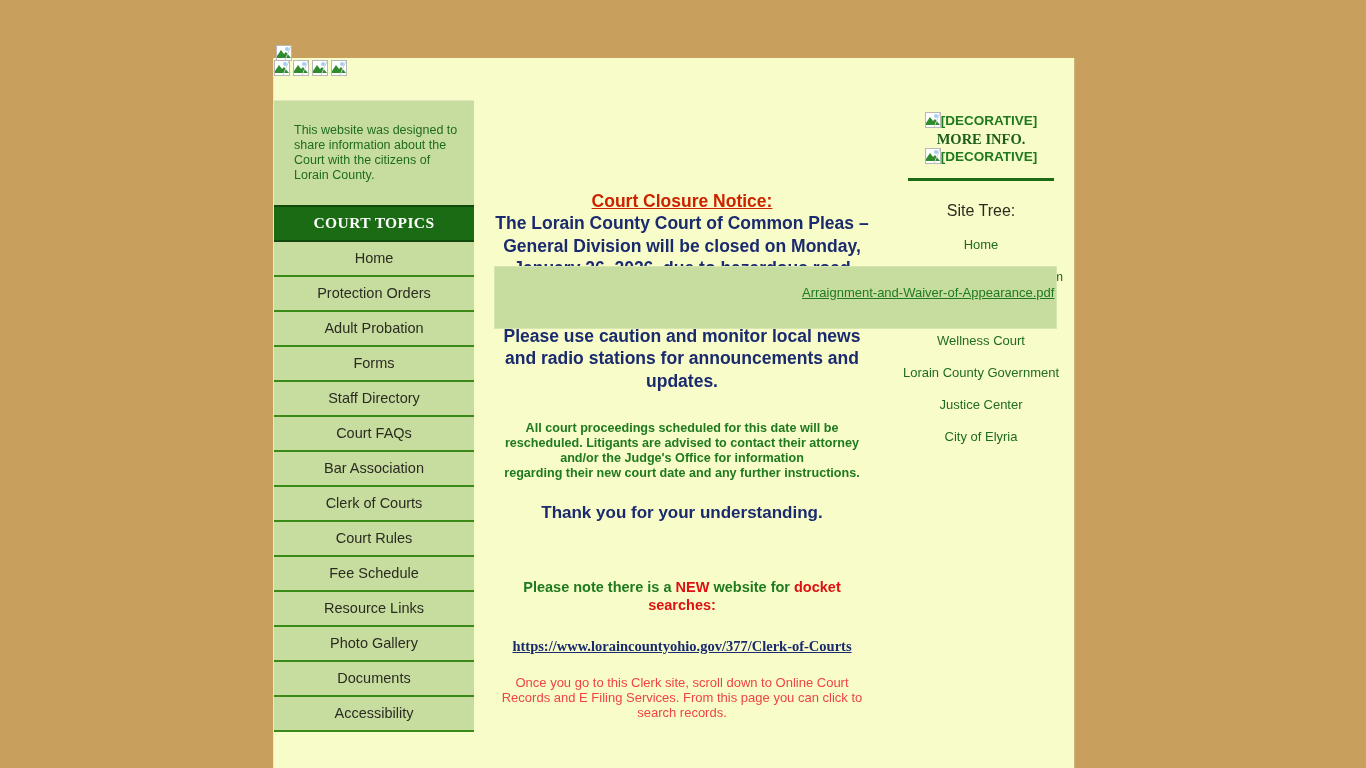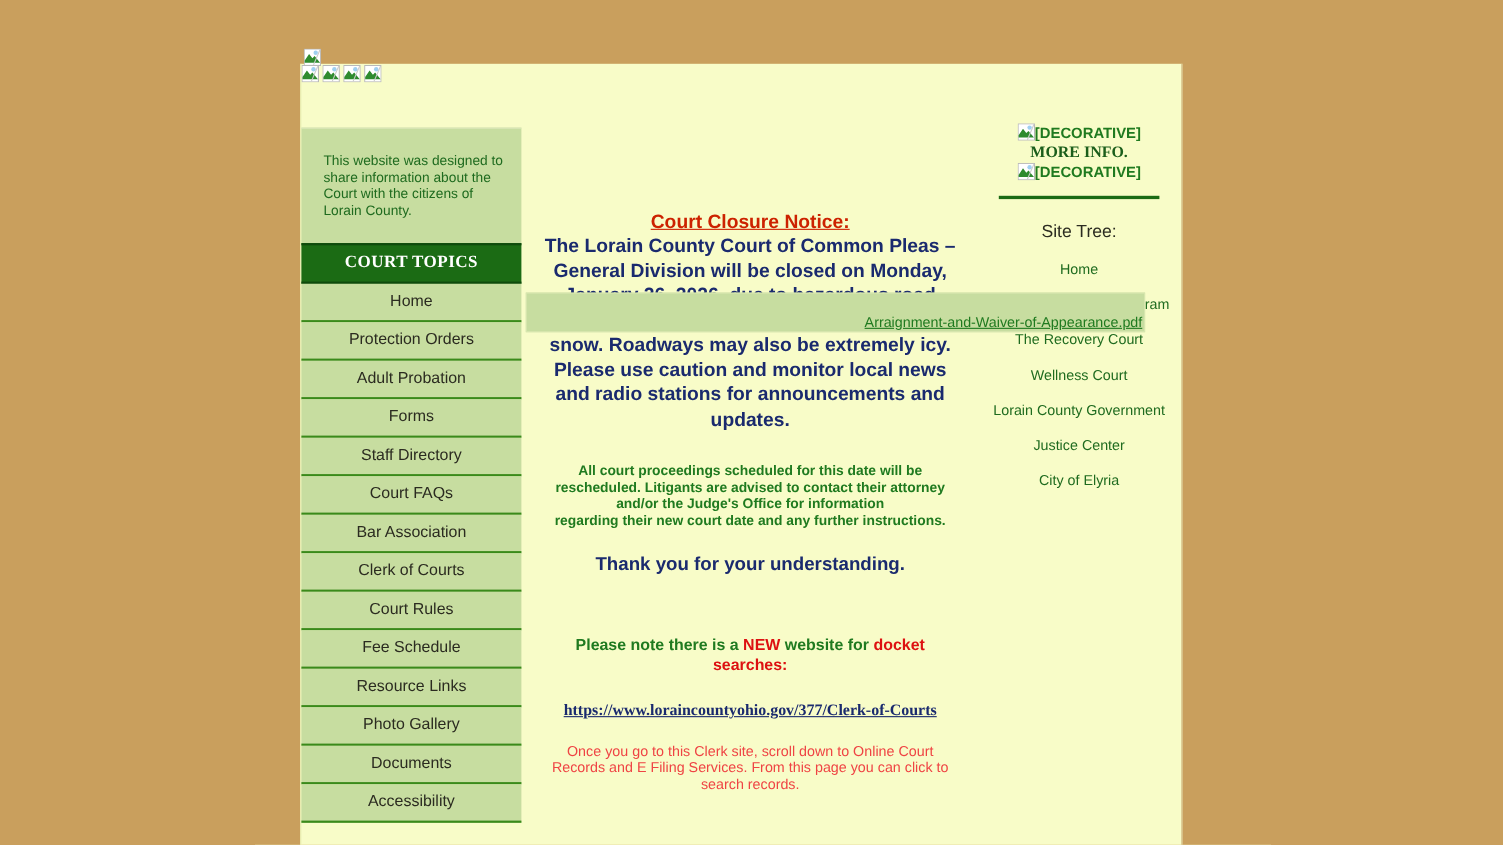--- a/index.html
+++ b/index.html
@@ -53,21 +53,20 @@
     position: absolute;
     left: 0; top: 42px;
     width: 802px;
   }
 
   
   #sidebar {
     position: absolute;
     left: 0px; top: 0px;
     width: 200px;
-    margin-top: 16px;
   }
   #site-blurb {
     background: #c7dda0;
     color: #1f6b1f;
     font-size: 12.5px;
     line-height: 15px;
     padding: 22px 14px 22px 20px;
     font-weight: normal;
     border-top: 1px solid #dfe9bb;
   }
@@ -199,24 +198,24 @@
     font-size: 13px;
     line-height: 15px;
     margin-top: 17px;
     cursor: pointer;
   }
   .tree-link.first { margin-top: 17px; }
 
   
   #overlay-band {
     position: absolute;
-    left: 204px;
+    left: 220px;
     top: 208px;
     width: 563px;
-    height: 36px;
+    height: 63px;
     background: #c7dda0;
     z-index: 5;
     border: 1px solid #d7e6ae;
     overflow: hidden;
   }
   #overlay-link {
     position: absolute;
     left: 307px;
     top: 18px;
     white-space: nowrap;

